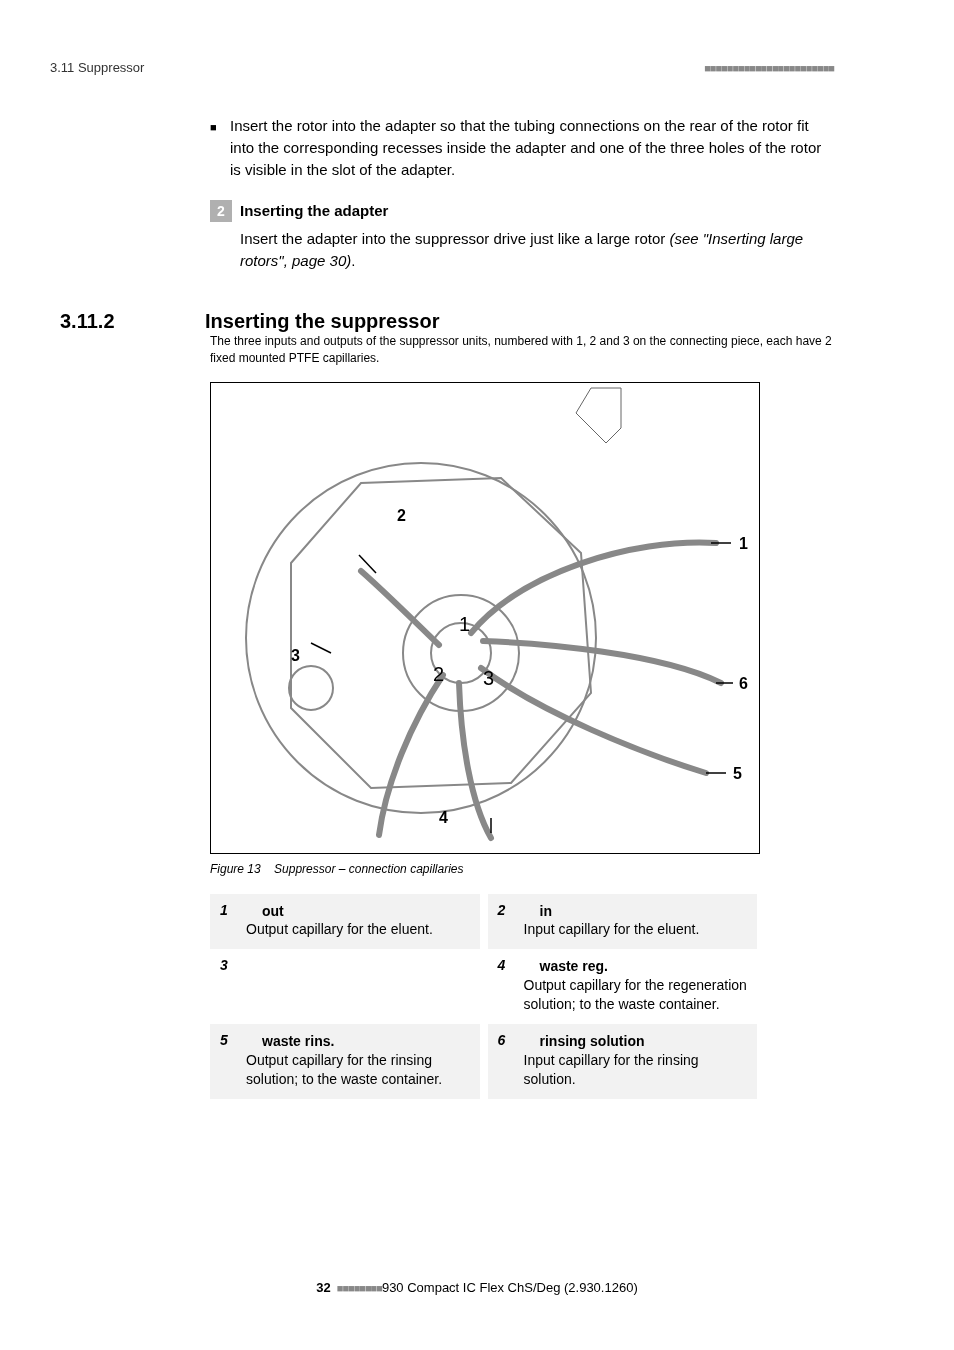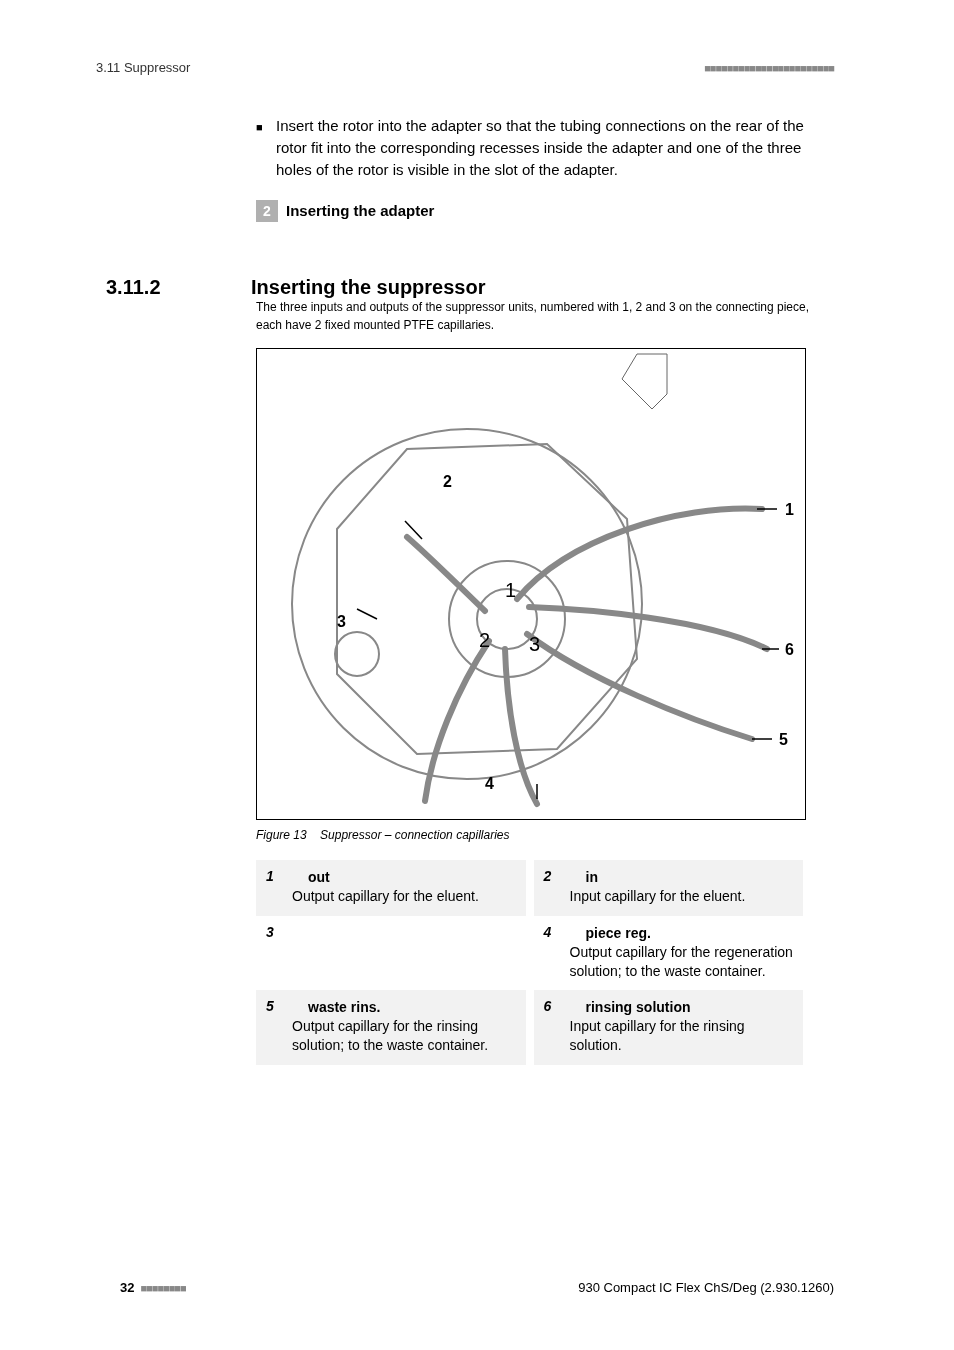--- a/index.html
+++ b/index.html
@@ -7,21 +7,21 @@
     padding: 0;
     background: #fff;
     font-family: "Segoe UI", "Myriad Pro", "Frutiger", Arial, sans-serif;
     color: #000;
     width: 954px;
     height: 1350px;
     box-sizing: border-box;
     position: relative;
   }
   .page {
-    padding: 60px 120px 0 96px;
+    padding: 60px 120px 0 50px;
   }
   .header {
     display: flex;
     justify-content: space-between;
     align-items: center;
     font-size: 13px;
     margin-bottom: 40px;
   }
   .header-title {
     color: #333;
@@ -80,21 +80,20 @@
     align-items: baseline;
     margin-top: 38px;
     margin-left: 0;
   }
   .section-num {
     font-weight: 800;
     font-size: 20px;
     width: 145px;
     padding-left: 10px;
     font-family: Arial, sans-serif;
-    margin-top: 16px;
   }
   .section-title {
     font-weight: 800;
     font-size: 20px;
     font-family: Arial, sans-serif;
   }
   .para {
     font-size: 12px;
     line-height: 1.45;
     margin-top: 0;
@@ -136,21 +135,21 @@
   }
   .legend-txt { flex: 1; line-height: 1.35; }
   .legend-txt .term { font-weight: bold; display: block; margin-left: 16px; }
   .gap { width: 8px; flex-shrink: 0; }
   .footer {
     position: absolute;
     bottom: 55px;
     left: 120px;
     right: 120px;
     display: flex;
-    justify-content: space-between;
+    justify-content: center;
     align-items: center;
     font-size: 13px;
   }
   .footer-left { display: flex; align-items: center; }
   .footer-pg { font-weight: bold; margin-right: 6px; }
   .footer-sq { color: #888; letter-spacing: -1px; font-size: 11px; }
 </style>
 </head>
 <body>
 
@@ -162,20 +161,23 @@
 
   <div class="content">
     <div class="bullet-item">
       <span class="bullet-mark">■</span>
       <span>Insert the rotor into the adapter so that the tubing connections on the rear of the rotor fit into the corresponding recesses inside the adapter and one of the three holes of the rotor is visible in the slot of the adapter.</span>
     </div>
 
     <div class="step-row">
       <span class="step-num">2</span>
       <span class="step-title">Inserting the adapter</span>
+    </div>
+    <div class="step-body">
+      <span>Insert the adapter into the suppressor drive just like a large rotor </span><span class="italic">(see "Inserting large rotors", page 30)</span><span>.</span>
     </div>
   </div>
 
   <div class="section-row">
     <span class="section-num">3.11.2</span>
     <span class="section-title">Inserting the suppressor</span>
   </div>
   <div class="content">
     <div class="para">The three inputs and outputs of the suppressor units, numbered with 1, 2 and 3 on the connecting piece, each have 2 fixed mounted PTFE capillaries.</div>
 
@@ -251,21 +253,21 @@
       <div class="legend-row">
         <div class="legend-cell">
             <div class="legend-cell-inner">
           <span class="legend-num">3</span>
         </div>
           </div>
         <div class="gap"></div>
         <div class="legend-cell">
             <div class="legend-cell-inner">
           <span class="legend-num">4</span>
-          <span class="legend-txt"><span class="term">piece reg.</span><span>Output capillary for the regeneration solution; to the waste container.</span></span>
+          <span class="legend-txt"><span class="term">waste reg.</span><span>Output capillary for the regeneration solution; to the waste container.</span></span>
         </div>
           </div>
       </div>
       <div class="legend-row shaded">
         <div class="legend-cell">
             <div class="legend-cell-inner">
           <span class="legend-num">5</span>
           <span class="legend-txt"><span class="term">waste rins.</span><span>Output capillary for the rinsing solution; to the waste container.</span></span>
         </div>
           </div>

